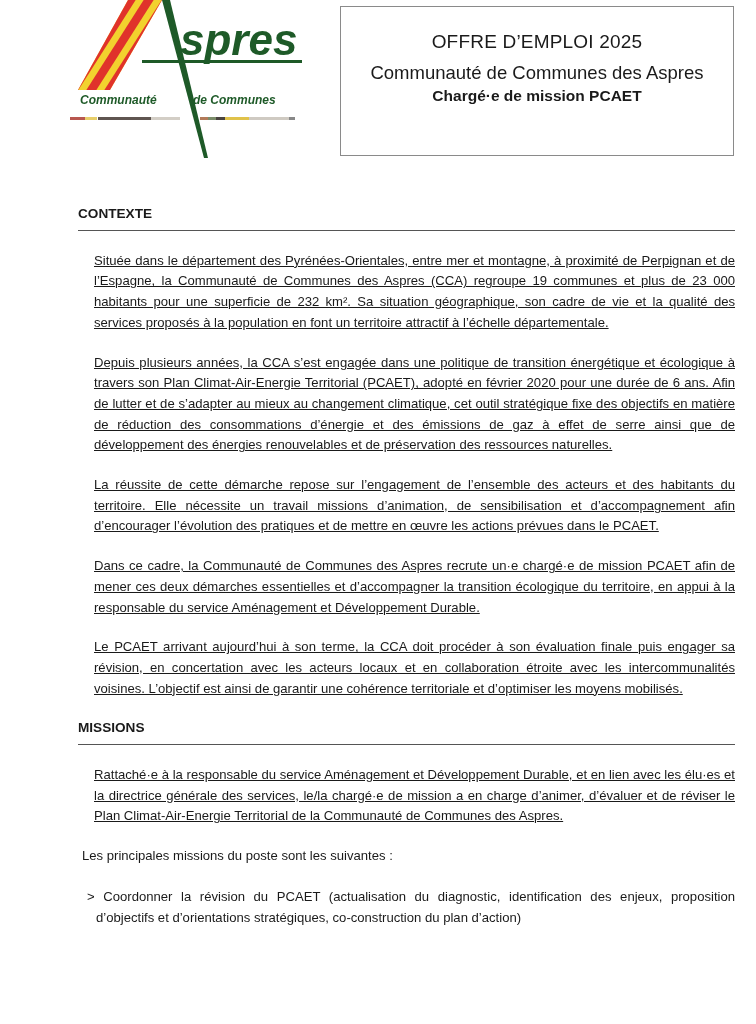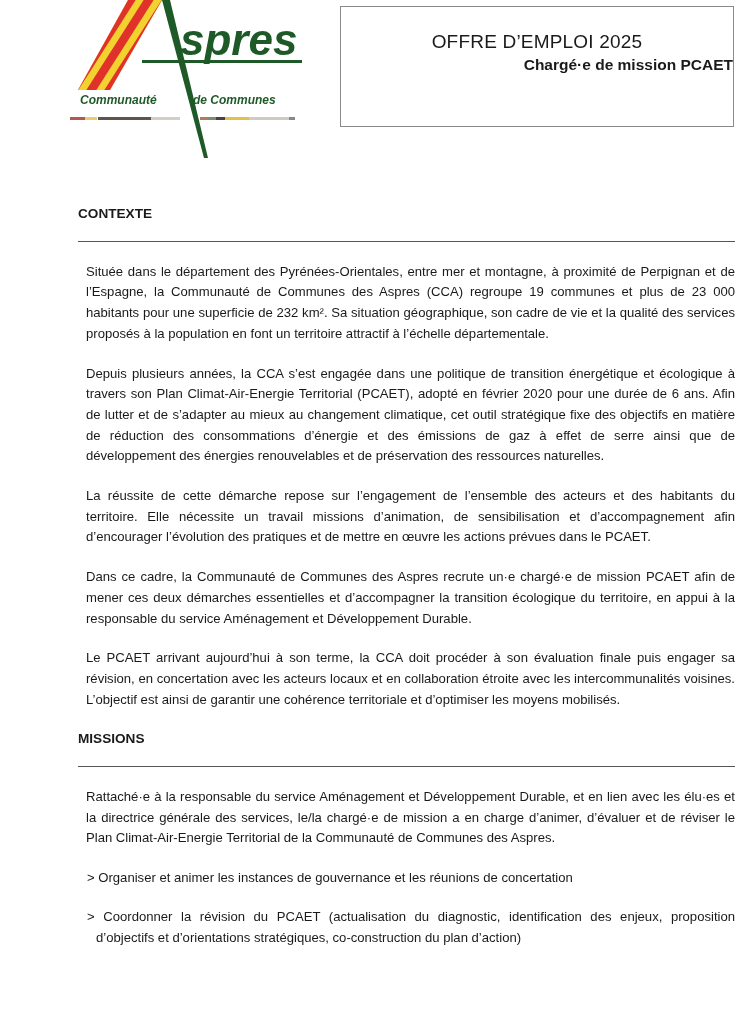--- a/index.html
+++ b/index.html
@@ -1,27 +1,27 @@
 <!DOCTYPE html>
 <html><head>
 <meta charset="utf-8">
 <style>
   html, body { margin:0; padding:0; background:#ffffff; }
   body { width:756px; height:1024px; position:relative; overflow:hidden;
          font-family:"Liberation Sans", sans-serif; color:#1a1a1a; }
   .logo { position:absolute; left:70px; top:0; width:260px; height:160px; }
-  .title-box { position:absolute; left:340px; top:6px; width:394px; height:121px;
+  .title-box { position:absolute; left:340px; top:6px; width:394px; height:150px;
                border:1.5px solid #8a8a8a; box-sizing:border-box; text-align:center; }
   .tb-1 { font-size:19px; margin-top:24px; letter-spacing:0.2px; }
   .tb-2 { font-size:18.5px; margin-top:9px; }
-  .tb-3 { font-size:15.5px; font-weight:bold; margin-top:3px;text-align:right; }
+  .tb-3 { font-size:15.5px; font-weight:bold; margin-top:3px; }
   .content { position:absolute; left:78px; top:204px; width:657px; font-size:13.1px; line-height:20.7px; }
-  .heading { font-weight:bold; font-size:13.6px; padding-bottom:16px; border-bottom:1.3px solid #555;
+  .heading { font-weight:bold; font-size:13.6px; padding-bottom:5px; border-bottom:1.3px solid #555;
              margin-bottom:20px; }
-  p { margin:0 0 19px 8px; text-align:justify; }
+  p { margin:0 0 19px 16px; text-align:justify;text-decoration:underline; }
   .intro { margin:0 0 20px 4px; }
   .bullet { margin:0 0 18px 9px; text-align:justify; padding-left:9px; text-indent:-9px; }
 </style>
 </head>
 <body>
 
 <div class="logo">
   <svg width="260" height="160" viewBox="0 0 260 160">
     <defs>
       <clipPath id="stripeClip">
@@ -54,29 +54,30 @@
       <rect x="146" y="117" width="9" height="3" fill="#4a4440"></rect>
       <rect x="155" y="117" width="24" height="3" fill="#e0c24a"></rect>
       <rect x="179" y="117" width="40" height="3" fill="#cfcac2"></rect>
       <rect x="219" y="117" width="6" height="3" fill="#888"></rect>
     </g>
   </svg>
 </div>
 
 <div class="title-box">
   <div class="tb-1">OFFRE D’EMPLOI 2025</div>
+  <div class="tb-2">Communauté de Communes des Aspres</div>
   <div class="tb-3">Chargé·e de mission PCAET</div>
 </div>
 
 <div class="content">
   <div class="heading">CONTEXTE</div>
   <p>Située dans le département des Pyrénées-Orientales, entre mer et montagne, à proximité de Perpignan et de l’Espagne, la Communauté de Communes des Aspres (CCA) regroupe 19 communes et plus de 23 000 habitants pour une superficie de 232 km². Sa situation géographique, son cadre de vie et la qualité des services proposés à la population en font un territoire attractif à l’échelle départementale.</p>
   <p>Depuis plusieurs années, la CCA s’est engagée dans une politique de transition énergétique et écologique à travers son Plan Climat-Air-Energie Territorial (PCAET), adopté en février 2020 pour une durée de 6 ans. Afin de lutter et de s’adapter au mieux au changement climatique, cet outil stratégique fixe des objectifs en matière de réduction des consommations d’énergie et des émissions de gaz à effet de serre ainsi que de développement des énergies renouvelables et de préservation des ressources naturelles.</p>
   <p>La réussite de cette démarche repose sur l’engagement de l’ensemble des acteurs et des habitants du territoire. Elle nécessite un travail missions d’animation, de sensibilisation et d’accompagnement afin d’encourager l’évolution des pratiques et de mettre en œuvre les actions prévues dans le PCAET.</p>
   <p>Dans ce cadre, la Communauté de Communes des Aspres recrute un·e chargé·e de mission PCAET afin de mener ces deux démarches essentielles et d’accompagner la transition écologique du territoire, en appui à la responsable du service Aménagement et Développement Durable.</p>
   <p>Le PCAET arrivant aujourd’hui à son terme, la CCA doit procéder à son évaluation finale puis engager sa révision, en concertation avec les acteurs locaux et en collaboration étroite avec les intercommunalités voisines. L’objectif est ainsi de garantir une cohérence territoriale et d’optimiser les moyens mobilisés.</p>
 
   <div class="heading">MISSIONS</div>
   <p>Rattaché·e à la responsable du service Aménagement et Développement Durable, et en lien avec les élu·es et la directrice générale des services, le/la chargé·e de mission a en charge d’animer, d’évaluer et de réviser le Plan Climat-Air-Energie Territorial de la Communauté de Communes des Aspres.</p>
-  <div class="bullet">&gt; Organiser et animer les instances de gouvernance et les réunions de concertation</div>
+  <div class="intro">Les principales missions du poste sont les suivantes :</div>
   <div class="bullet">&gt; Coordonner la révision du PCAET (actualisation du diagnostic, identification des enjeux, proposition d’objectifs et d’orientations stratégiques, co-construction du plan d’action)</div>
 
 </div>
 
 </body></html>

